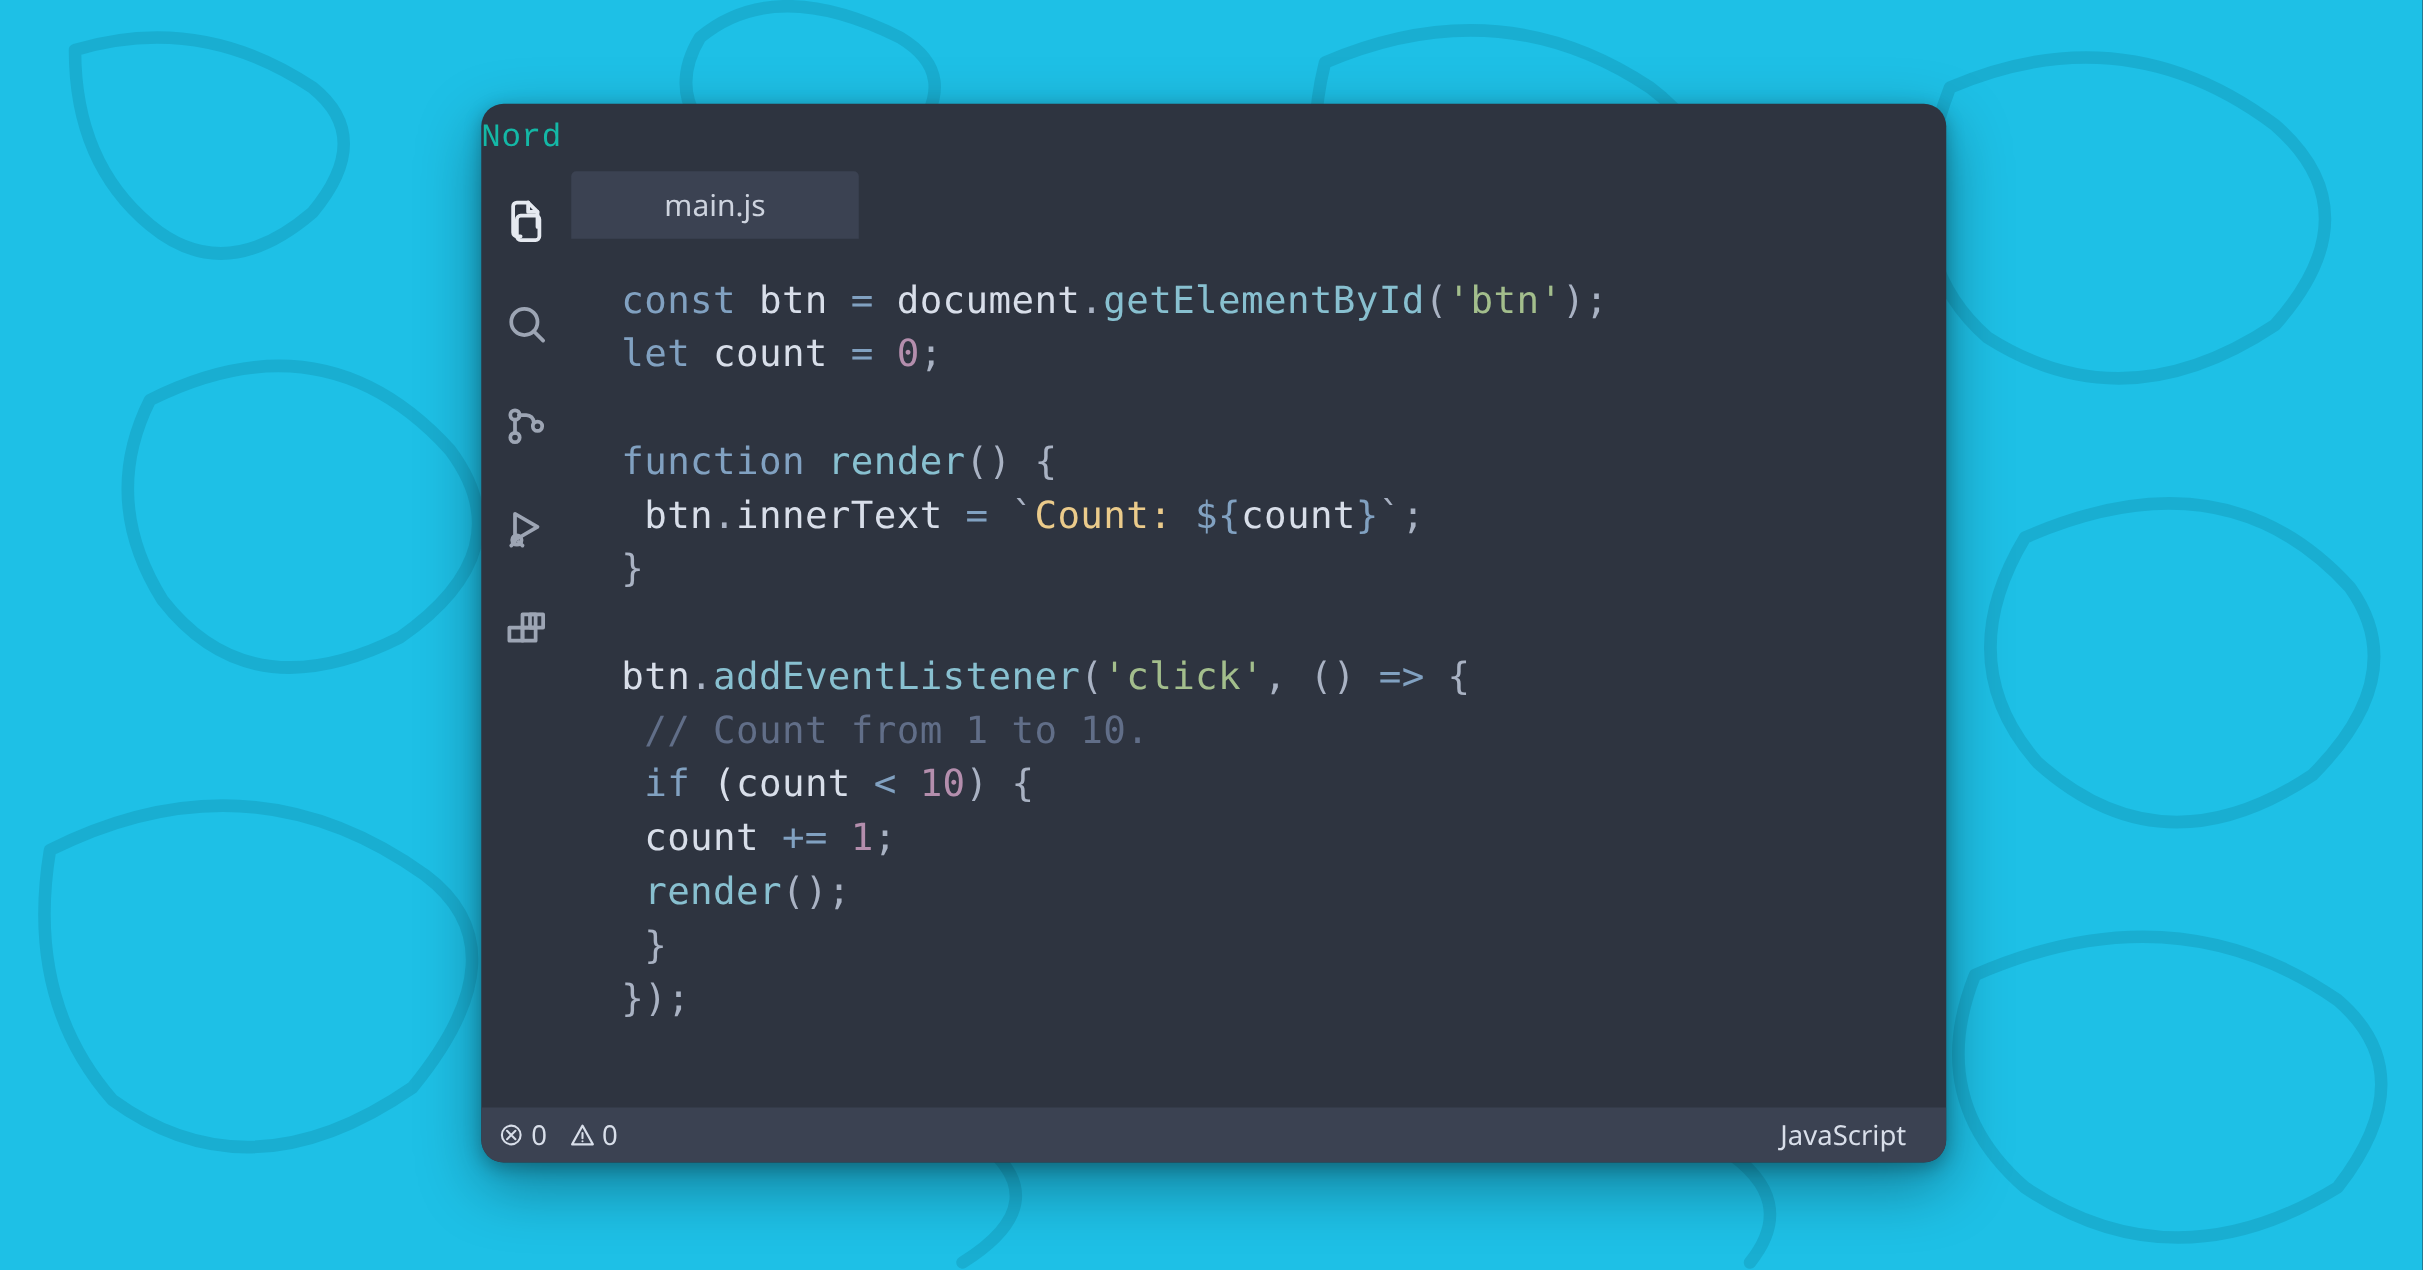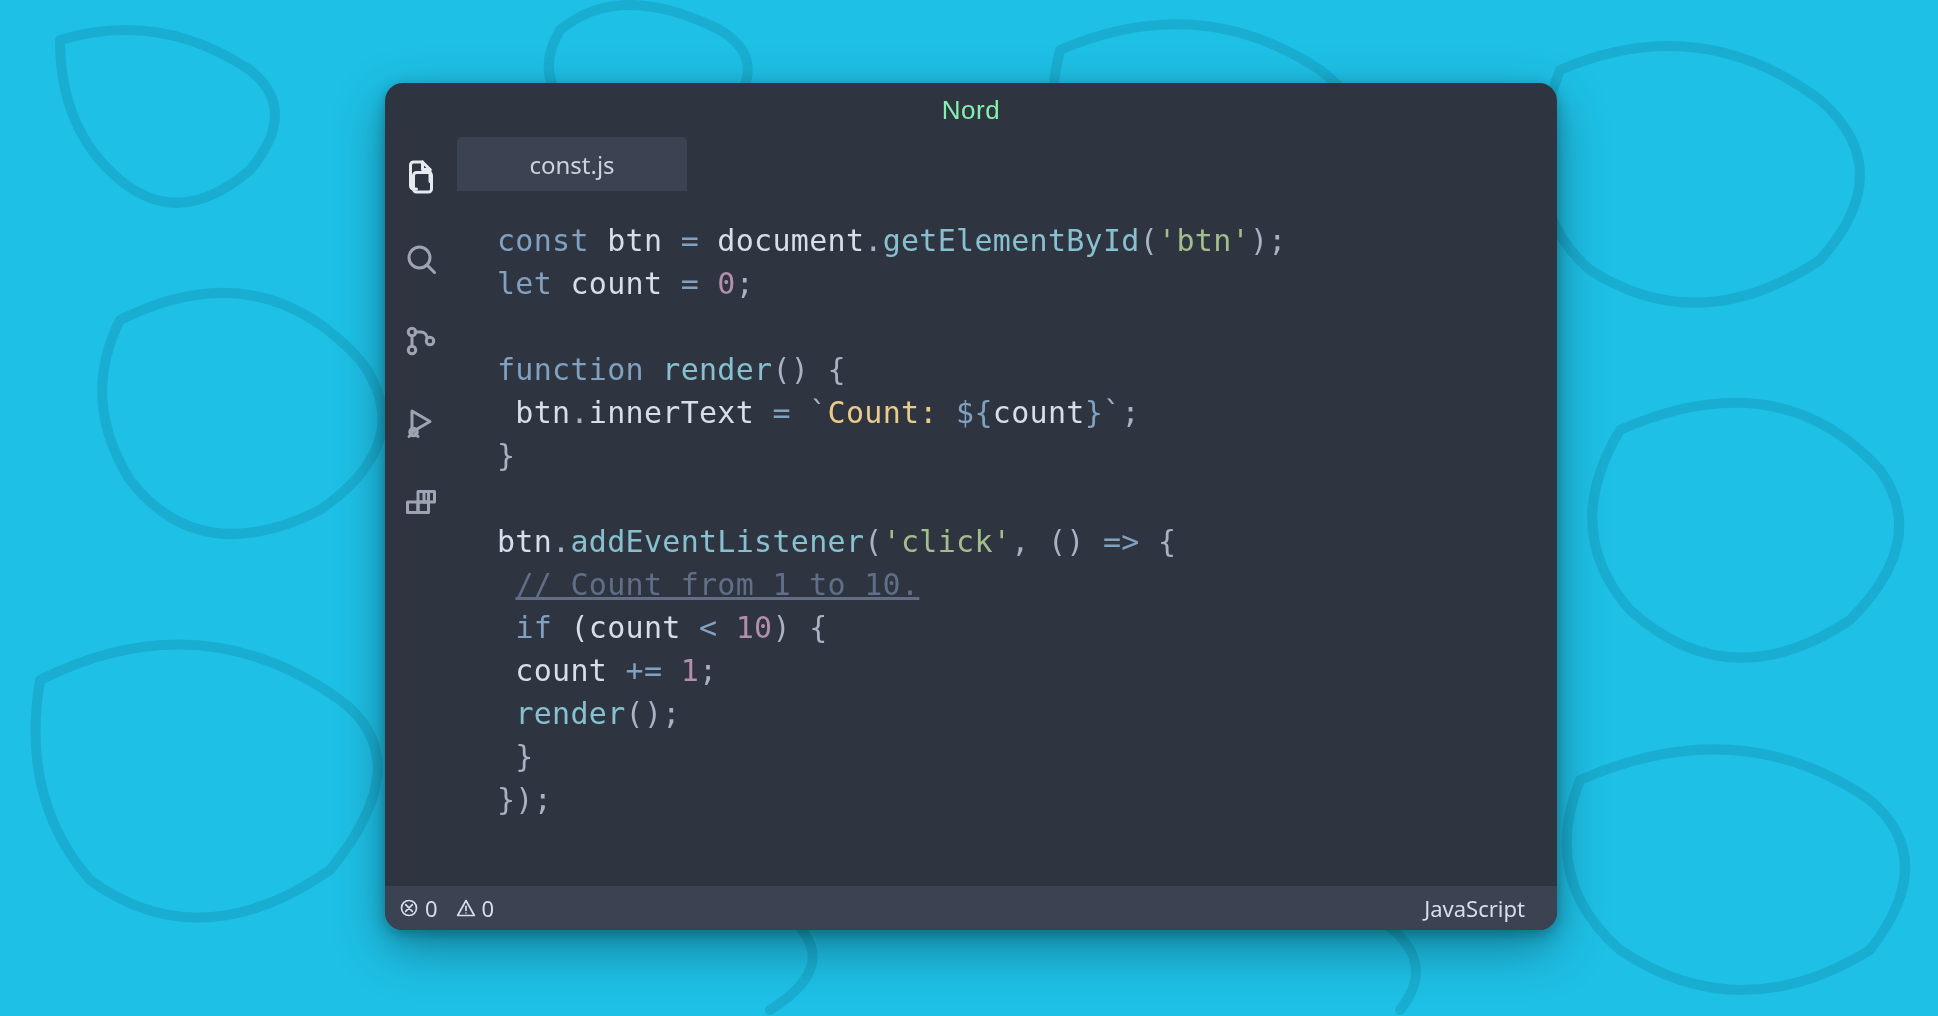--- a/index.html
+++ b/index.html
@@ -33,23 +33,23 @@
     box-shadow: 0 18px 50px rgba(0,0,0,0.35), 0 4px 14px rgba(0,0,0,0.25);
     display: flex;
     flex-direction: column;
     overflow: hidden;
   }
 
   .titlebar {
     height: 54px;
     display: flex;
     align-items: center;
-    justify-content: center;
-    color: #86efac;
-    font-family: Liberation Sans, sans-serif;
+    justify-content: flex-start;
+    color: #14b8a6;
+    font-family: Liberation Mono, monospace;
     font-size: 26px;
     letter-spacing: 0.5px;
   }
 
   .body {
     flex: 1;
     display: flex;
     min-height: 0;
   }
 
@@ -108,21 +108,21 @@
     overflow: auto;
     letter-spacing: 0.3px;
   }
   .tok-kw    { color: #81a1c1; }
   .tok-ident { color: #d8dee9; }
   .tok-func  { color: #88c0d0; }
   .tok-str   { color: #a3be8c; }
   .tok-num   { color: #b48ead; }
   .tok-punct { color: #a9b2c3; }
   .tok-op    { color: #81a1c1; }
-  .tok-cmt   { color: #616e88; text-decoration: underline; }
+  .tok-cmt   { color: #616e88; }
   .tok-brace { color: #81a1c1; }
   .tok-templit { color: #ebcb8b; text-align: center; }
 
   .statusbar {
     height: 44px;
     background: #3b4252;
     color: #d8dee9;
     display: flex;
     align-items: center;
     font-family: -apple-system, "Segoe UI", system-ui, sans-serif;
@@ -201,21 +201,21 @@
             <rect x="10" y="10" width="7" height="7"></rect>
             <rect x="10" y="3" width="7" height="7"></rect>
             <rect x="14" y="3" width="7" height="7" transform="translate(0 0)"></rect>
           </svg>
       </div>
     </div>
 
     <div class="main-col">
       <div class="tabbar">
         <div class="tab">
-          <span>const.js</span>
+          <span>main.js</span>
         </div>
       </div>
 
       <div class="code-area" id="code-area"><div><span class="tok-kw">const </span><span class="tok-ident">btn </span><span class="tok-op">= </span><span class="tok-ident">document</span><span class="tok-punct">.</span><span class="tok-func">getElementById</span><span class="tok-punct">(</span><span class="tok-str">'btn'</span><span class="tok-punct">);</span></div><div><span class="tok-kw">let </span><span class="tok-ident">count </span><span class="tok-op">= </span><span class="tok-num">0</span><span class="tok-punct">;</span></div><div>&nbsp;</div><div><span class="tok-kw">function </span><span class="tok-func">render</span><span class="tok-punct">() {</span></div><div><span class="tok-ident"> btn</span><span class="tok-punct">.</span><span class="tok-ident">innerText </span><span class="tok-op">= </span><span class="tok-punct">`</span><span class="tok-templit">Count: </span><span class="tok-brace">${</span><span class="tok-ident">count</span><span class="tok-brace">}</span><span class="tok-punct">`</span><span class="tok-punct">;</span></div><div><span class="tok-punct">}</span></div><div>&nbsp;</div><div><span class="tok-ident">btn</span><span class="tok-punct">.</span><span class="tok-func">addEventListener</span><span class="tok-punct">(</span><span class="tok-str">'click'</span><span class="tok-punct">, () </span><span class="tok-op">=&gt;</span><span class="tok-punct"> {</span></div><div><span class="tok-punct"> </span><span class="tok-cmt">// Count from 1 to 10.</span></div><div><span class="tok-punct"> </span><span class="tok-kw">if </span><span class="tok-ident">(count </span><span class="tok-op">&lt; </span><span class="tok-num">10</span><span class="tok-punct">) {</span></div><div><span class="tok-ident"> count </span><span class="tok-op">+= </span><span class="tok-num">1</span><span class="tok-punct">;</span></div><div><span class="tok-punct"> </span><span class="tok-func">render</span><span class="tok-punct">();</span></div><div><span class="tok-punct"> }</span></div><div><span class="tok-punct">});</span></div></div>
     </div>
 
   </div>
 
   <div class="statusbar">
     <div class="status-item">

